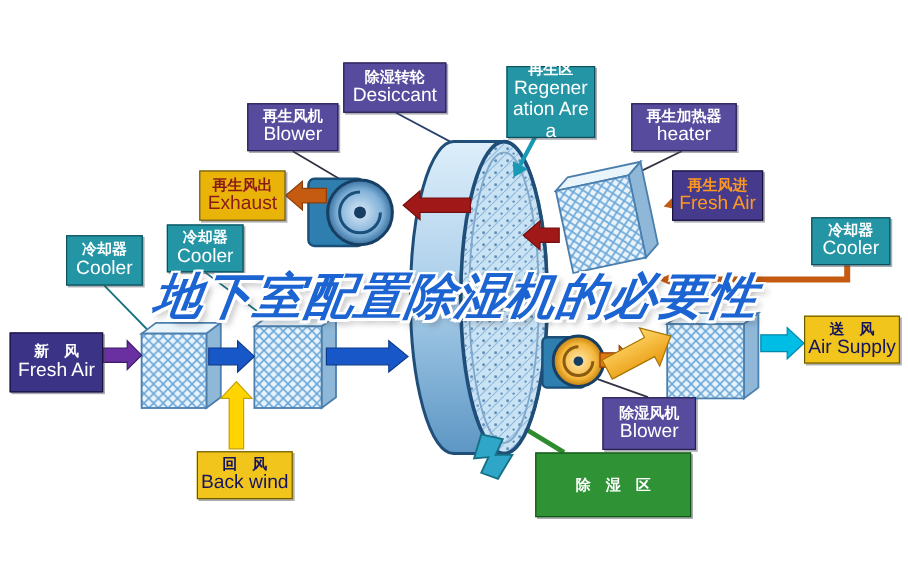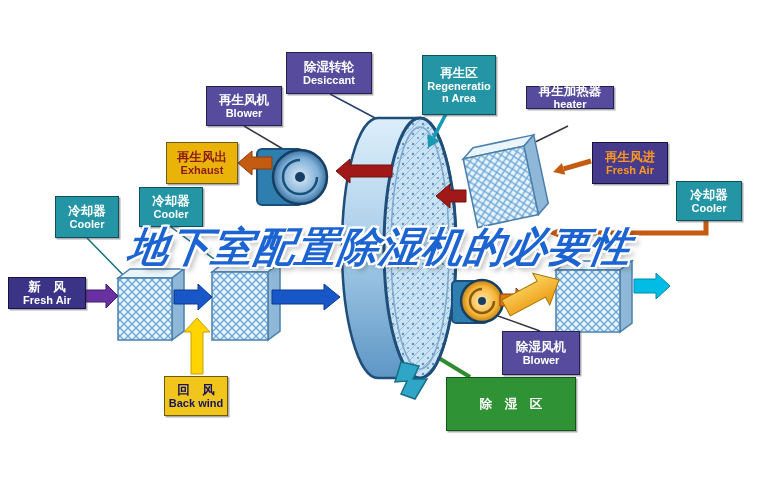--- a/index.html
+++ b/index.html
@@ -4,21 +4,21 @@
 <style>
   *{margin:0;padding:0;box-sizing:border-box}
   body{background:#fff;font-family:"Liberation Sans",sans-serif}
   #stage{position:relative;width:757px;height:488px;background:#ffffff;overflow:hidden}
   #diagram-svg{position:absolute;left:0;top:0;z-index:1}
 
   .lbl{position:absolute;z-index:2;display:flex;flex-direction:column;align-items:center;justify-content:center;
        text-align:center;border:1px solid #23233a;box-shadow:1.5px 1.5px 0 rgba(70,70,85,.45);
        line-height:1.12;padding:1px 2px}
   .lbl .zh{font-size:12.5px;font-weight:bold;white-space:pre}
-  .lbl .en{font-size:11px;font-weight:bold}
+  .lbl .en{font-size:16px;font-weight:normal}
   .lbl.wrap .en{word-break:break-all}
 
   .purple{background:#574b9e;color:#fff;border-color:#262052}
   .teal{background:#2395a5;color:#ffffff;border-color:#0d4f5a}
   .green{background:#2f9235;color:#fff;border-color:#145418}
   .gold{background:#f2c51d;color:#14145e;border-color:#6b5a00}
   .indigo{background:#3b3486;color:#fff;border-color:#17123f}
   .tan{background:#eab308;color:#8a1a1a;border-color:#6b5a20}
   .purpleorange{background:#453a8c;color:#ff9820;border-color:#17123f}
 
@@ -156,57 +156,61 @@
   <div class="lbl teal wrap" style="left:422px;top:55px;width:74px;height:60px">
     <span class="zh">再生区</span>
     <span class="en">Regeneration Area</span>
   </div>
 
   <div class="lbl purple" style="left:206px;top:86px;width:76px;height:40px">
     <span class="zh">再生风机</span>
     <span class="en">Blower</span>
   </div>
 
-  <div class="lbl purple" style="left:526px;top:86px;width:88px;height:23px">
+  <div class="lbl purple" style="left:526px;top:86px;width:88px;height:40px">
     <span class="zh">再生加热器</span>
     <span class="en">heater</span>
   </div>
 
   <div class="lbl tan" style="left:166px;top:142px;width:72px;height:42px">
     <span class="zh">再生风出</span>
     <span class="en">Exhaust</span>
   </div>
 
   <div class="lbl teal" style="left:55px;top:196px;width:64px;height:42px">
     <span class="zh">冷却器</span>
     <span class="en">Cooler</span>
   </div>
 
   <div class="lbl teal" style="left:139px;top:187px;width:64px;height:40px">
     <span class="zh">冷却器</span>
     <span class="en">Cooler</span>
   </div>
 
-  <div class="lbl purpleorange" style="left:592px;top:142px;width:76px;height:42px">
+  <div class="lbl purpleorange" style="left:560px;top:142px;width:76px;height:42px">
     <span class="zh">再生风进</span>
     <span class="en">Fresh Air</span>
   </div>
 
   <div class="lbl teal" style="left:676px;top:181px;width:66px;height:40px">
     <span class="zh">冷却器</span>
     <span class="en">Cooler</span>
   </div>
 
-  <div class="lbl indigo" style="left:8px;top:277px;width:78px;height:32px">
+  <div class="lbl indigo" style="left:8px;top:277px;width:78px;height:50px">
     <span class="zh">新　风</span>
     <span class="en">Fresh Air</span>
   </div>
 
-
-  <div class="lbl gold" style="left:164px;top:376px;width:64px;height:40px">
+  <div class="lbl gold" style="left:670px;top:263px;width:80px;height:40px">
+    <span class="zh">送　风</span>
+    <span class="en">Air Supply</span>
+  </div>
+
+  <div class="lbl gold" style="left:164px;top:376px;width:80px;height:40px">
     <span class="zh">回　风</span>
     <span class="en">Back wind</span>
   </div>
 
   <div class="lbl purple" style="left:502px;top:331px;width:78px;height:44px">
     <span class="zh">除湿风机</span>
     <span class="en">Blower</span>
   </div>
 
   <div class="lbl green" style="left:446px;top:377px;width:130px;height:54px">

